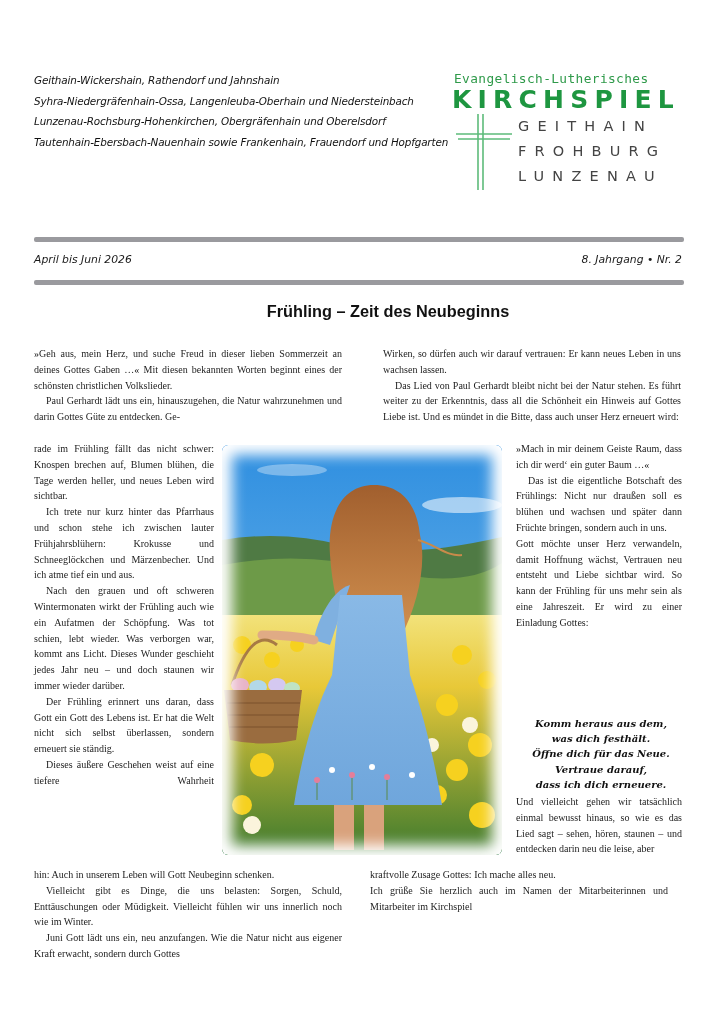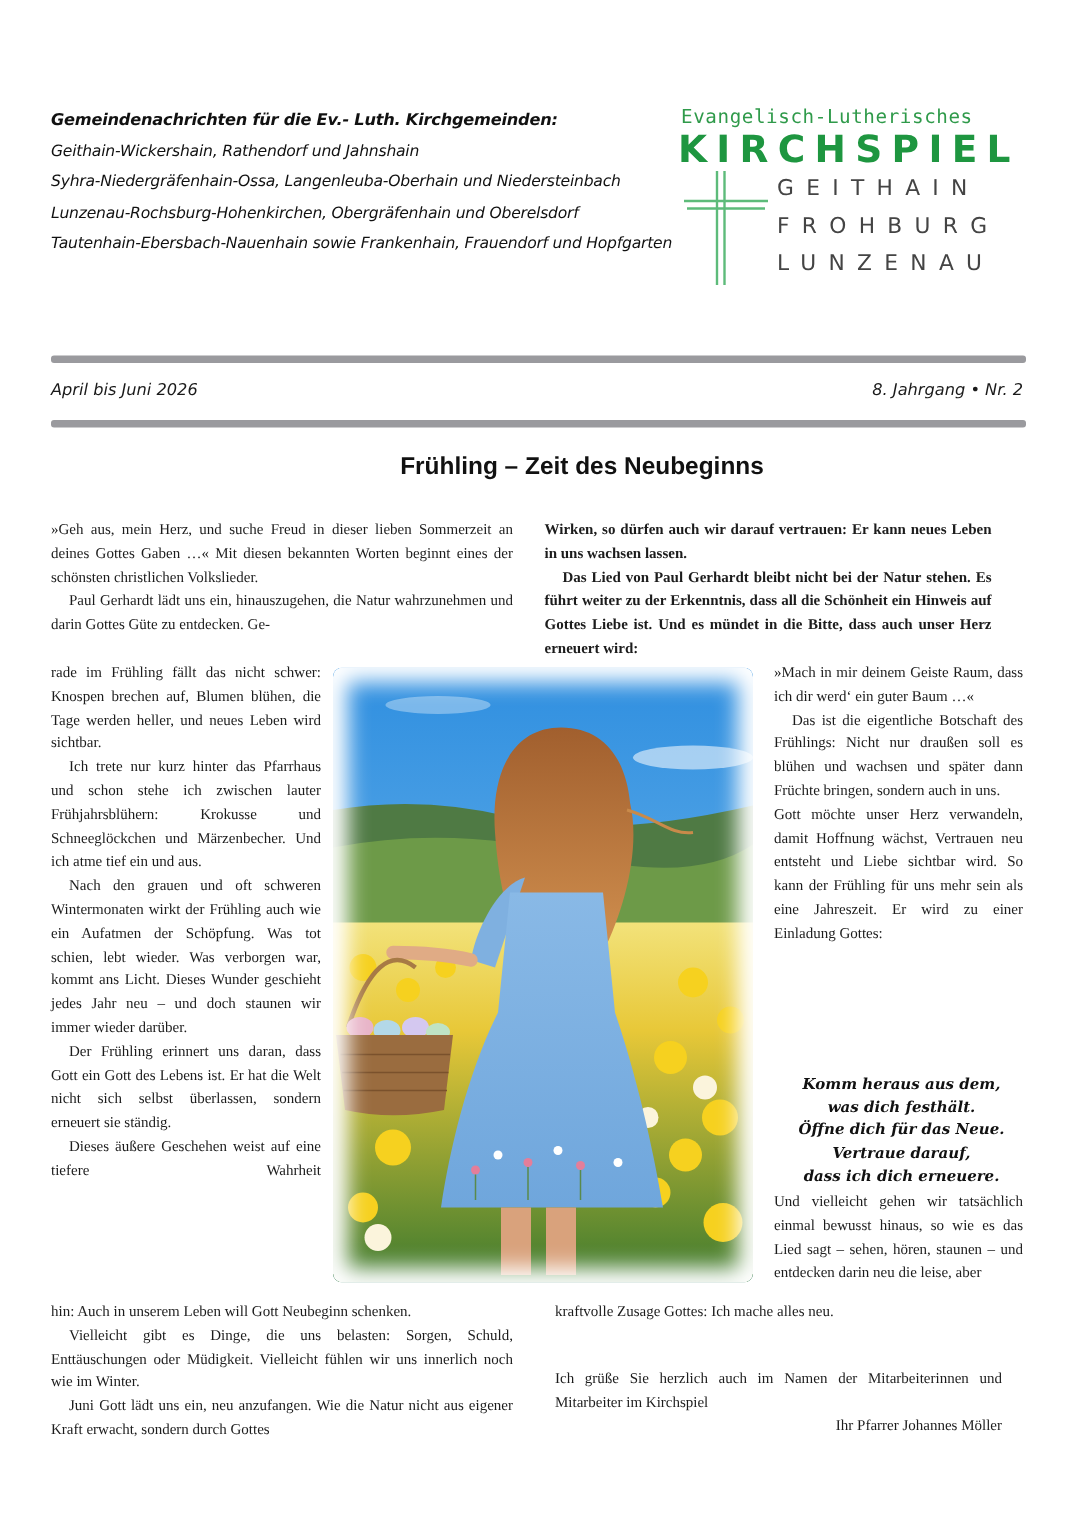--- a/index.html
+++ b/index.html
@@ -29,21 +29,20 @@
            box-shadow: 0 0 10px 8px #ffffff inset; }
   .photo svg { display: block; }
   .photo-fade { position: absolute; inset: 0; box-shadow: inset 0 0 14px 10px #ffffff; border-radius: 6px; }
 
   .verse { position: absolute; left: 516px; top: 716px; width: 170px; text-align: center; font-family: "DejaVu Serif", serif; font-style: italic; font-weight: bold; font-size: 10px; line-height: 15.2px; color: #111; }
 </style>
 </head>
 <body>
 
 <div class="hdr-left">
-  <div class="hdr-title">Gemeindenachrichten für die Ev.- Luth. Kirchgemeinden:</div>
   <div>Geithain-Wickershain, Rathendorf und Jahnshain</div>
   <div>Syhra-Niedergräfenhain-Ossa, Langenleuba-Oberhain und Niedersteinbach</div>
   <div>Lunzenau-Rochsburg-Hohenkirchen, Obergräfenhain und Oberelsdorf</div>
   <div>Tautenhain-Ebersbach-Nauenhain sowie Frankenhain, Frauendorf und Hopfgarten</div>
 </div>
 
 <div class="logo">
   <div class="logo-top">Evangelisch-Lutherisches</div>
   <div class="logo-main">KIRCHSPIEL</div>
   <svg class="logo-cross" viewBox="0 0 56 76">
@@ -80,21 +79,21 @@
   <p class="p indent">Der Frühling erinnert uns daran, dass Gott ein Gott des Lebens ist. Er hat die Welt nicht sich selbst überlassen, sondern erneuert sie ständig.</p>
   <p class="p indent" style="text-align-last: justify;">Dieses äußere Geschehen weist auf eine tiefere Wahrheit</p>
 </div>
 
 <div class="col body" style="left:34px; top:867px; width:308px;">
   <p class="p">hin: Auch in unserem Leben will Gott Neubeginn schenken.</p>
   <p class="p indent">Vielleicht gibt es Dinge, die uns belasten: Sorgen, Schuld, Enttäuschungen oder Müdigkeit. Vielleicht fühlen wir uns innerlich noch wie im Winter.</p>
   <p class="p indent">Juni Gott lädt uns ein, neu anzufangen. Wie die Natur nicht aus eigener Kraft erwacht, sondern durch Gottes</p>
 </div>
 
-<div class="col body" style="left:363px; top:346px; width:298px;font-weight:bold;">
+<div class="col body" style="left:383px; top:346px; width:298px;">
   <p class="p">Wirken, so dürfen auch wir darauf vertrauen: Er kann neues Leben in uns wachsen lassen.</p>
   <p class="p indent">Das Lied von Paul Gerhardt bleibt nicht bei der Natur stehen. Es führt weiter zu der Erkenntnis, dass all die Schönheit ein Hinweis auf Gottes Liebe ist. Und es mündet in die Bitte, dass auch unser Herz erneuert wird:</p>
 </div>
 
 <div class="col body" style="left:516px; top:441px; width:166px;">
   <p class="p">»Mach in mir deinem Geiste Raum, dass ich dir werd‘ ein guter Baum …«</p>
   <p class="p indent">Das ist die eigentliche Botschaft des Frühlings: Nicht nur draußen soll es blühen und wachsen und später dann Früchte bringen, sondern auch in uns.</p>
   <p class="p">Gott möchte unser Herz verwandeln, damit Hoffnung wächst, Vertrauen neu entsteht und Liebe sichtbar wird. So kann der Frühling für uns mehr sein als eine Jahreszeit. Er wird zu einer Einladung Gottes:</p>
 </div>
 
@@ -105,22 +104,21 @@
   <div>Vertraue darauf,</div>
   <div>dass ich dich erneuere.</div>
 </div>
 
 <div class="col body" style="left:516px; top:794px; width:166px;">
   <p class="p">Und vielleicht gehen wir tatsächlich einmal bewusst hinaus, so wie es das Lied sagt – sehen, hören, staunen – und entdecken darin neu die leise, aber</p>
 </div>
 
 <div class="col body" style="left:370px; top:867px; width:298px;">
   <p class="p">kraftvolle Zusage Gottes: Ich mache alles neu.</p>
-  <p class="p" style="margin-top:29px;">Ich grüße Sie herzlich auch im Namen der Mitarbeiterinnen und Mitarbeiter im Kirchspiel</p>
-  <p class="p" style="text-align:right;">Ihr Pfarrer Johannes Möller</p>
+  <p class="p" style="margin-top:0;">Ich grüße Sie herzlich auch im Namen der Mitarbeiterinnen und Mitarbeiter im Kirchspiel</p>
 </div>
 
 <div class="photo">
   <svg width="280" height="410" viewBox="0 0 280 410">
     <defs>
       <linearGradient id="sky" x1="0" y1="0" x2="0" y2="1">
         <stop offset="0" stop-color="#2f8fe0"></stop>
         <stop offset="1" stop-color="#8cc6ee"></stop>
       </linearGradient>
       <linearGradient id="field" x1="0" y1="0" x2="0" y2="1">

